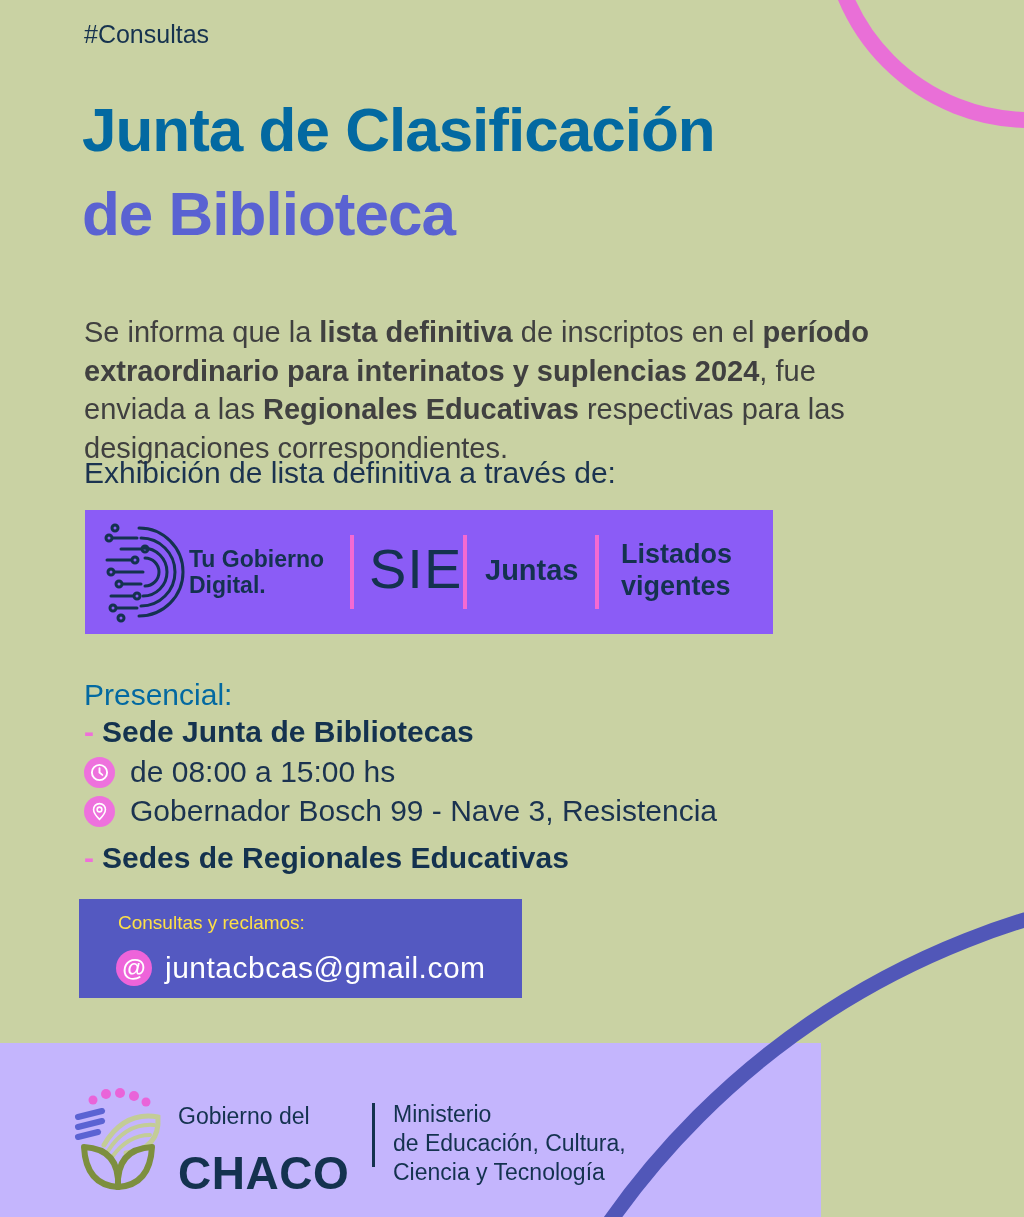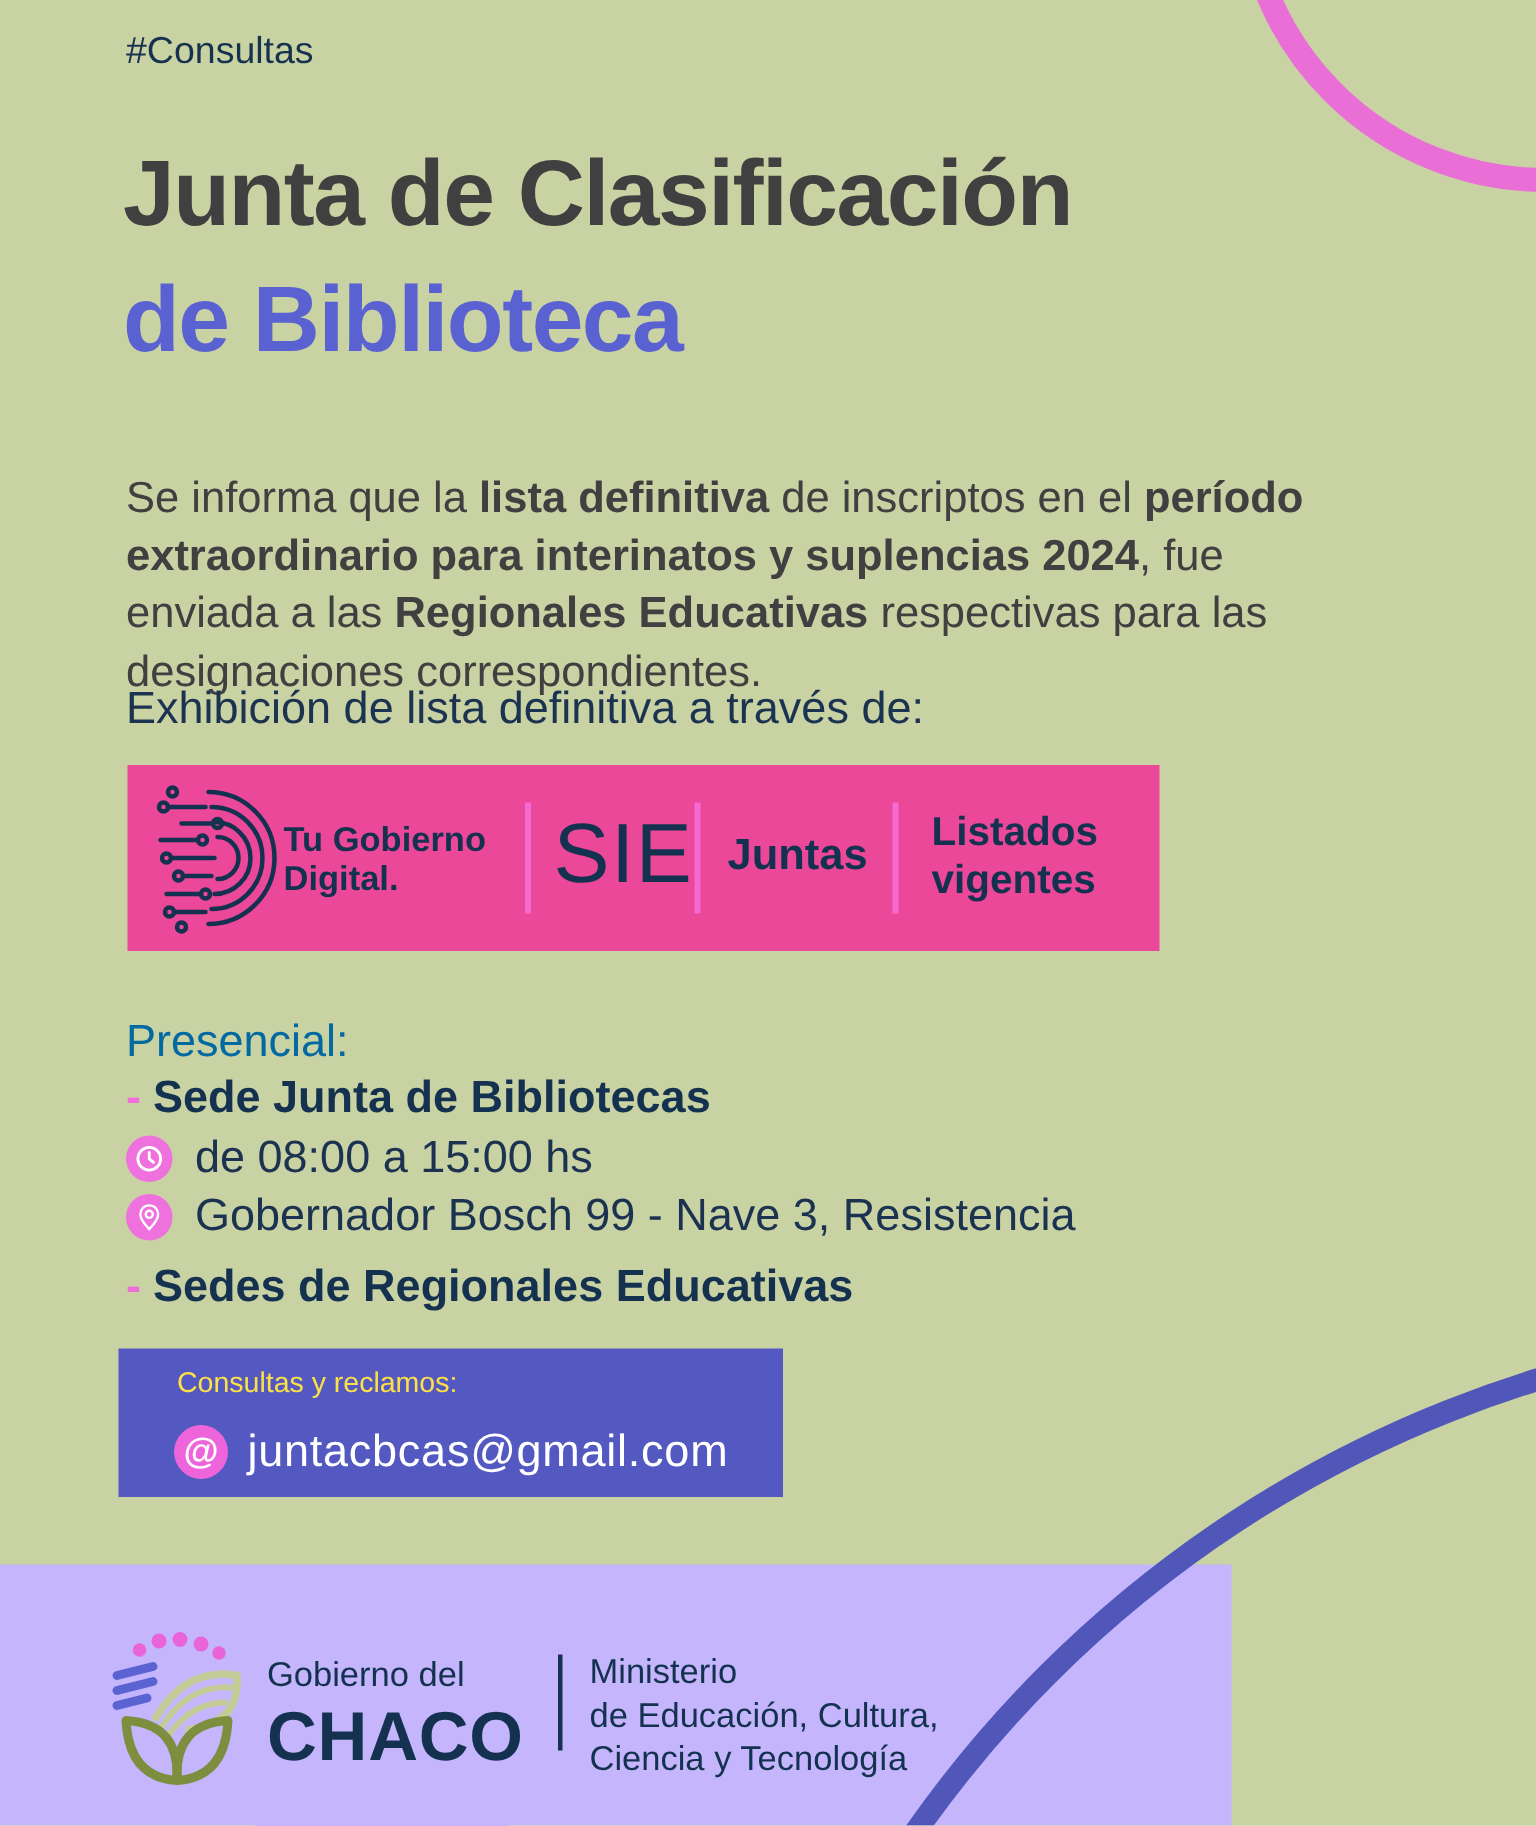--- a/index.html
+++ b/index.html
@@ -2,29 +2,29 @@
 <html><head>
 <meta charset="utf-8">
 <style>
   html,body{margin:0;padding:0;}
   body{font-family:"Liberation Sans",sans-serif;}
   .page{position:relative;width:1024px;height:1217px;background:#c9d2a3;overflow:hidden;}
 
   .hashtag{position:absolute;left:84px;top:20px;font-size:25px;color:#16324f;font-weight:500;}
 
   .title{position:absolute;left:82px;top:88px;font-size:62px;font-weight:bold;line-height:84px;letter-spacing:-1px;}
-  .title .l1{color:#404040;}
+  .title .l1{color:#0369a1;}
   .title .l2{color:#5a62d2;}
 
   .intro{position:absolute;left:84px;top:284px;width:800px;font-size:29px;line-height:38.5px;color:#404040;}
   .intro b{font-weight:bold;}
 
   .exhib-heading{position:absolute;left:84px;top:456px;font-size:30px;color:#1b3350;}
 
-  .logo-box{position:absolute;left:85px;top:510px;width:688px;height:124px;background:#ec4899;}
+  .logo-box{position:absolute;left:85px;top:510px;width:688px;height:124px;background:#8b5cf6;}
   .logo-box .tgd-svg{position:absolute;left:16px;top:10px;}
   .tgd-text{position:absolute;left:104px;top:36px;font-size:23px;line-height:26px;font-weight:bold;color:#14324f;}
   .vsep{position:absolute;top:25px;width:4px;height:74px;background:#f56ad2;}
   .sep1{left:265px;}
   .sep2{left:378px;}
   .sep3{left:510px;}
   .sie{position:absolute;left:284px;top:26px;width:90px;font-size:56px;font-weight:400;color:#14324f;letter-spacing:1px;}
   .juntas{position:absolute;left:400px;top:44px;font-size:29px;font-weight:bold;color:#14324f;}
   .listados{position:absolute;left:536px;top:28px;font-size:27px;line-height:32px;font-weight:bold;color:#14324f;}
 
@@ -42,21 +42,21 @@
   .contact-box{position:absolute;left:79px;top:899px;width:443px;height:99px;background:#5459c1;}
   .contact-label{position:absolute;left:39px;top:13px;font-size:19px;color:#fde047;}
   .contact-row{position:absolute;left:37px;top:51px;display:flex;align-items:center;}
   .at-icon{width:36px;height:36px;border-radius:50%;background:#ee64da;color:#ffffff;font-size:24px;font-weight:bold;display:flex;align-items:center;justify-content:center;margin-right:13px;}
   .email{font-size:30px;font-weight:normal;color:#ffffff;letter-spacing:0.5px;}
 
   .footer{position:absolute;left:0;top:1043px;width:821px;height:174px;background:#c4b5fd;}
   .chaco-svg{position:absolute;left:68px;top:40px;}
   .gov-block{position:absolute;left:178px;top:60px;color:#14324f;}
   .gov-top{font-size:23px;font-weight:500;}
-  .gov-name{font-size:46px;font-weight:bold;letter-spacing:0.5px;margin-top:0px;text-align:right;}
+  .gov-name{font-size:46px;font-weight:bold;letter-spacing:0.5px;margin-top:16px;text-align:right;}
   .foot-divider{position:absolute;left:372px;top:60px;width:3px;height:64px;background:#14324f;}
   .ministry{position:absolute;left:393px;top:57px;font-size:23px;line-height:29px;font-weight:500;color:#14324f;}
 
   .arcs{position:absolute;left:0;top:0;pointer-events:none;z-index:20;}
 </style>
 </head>
 <body>
 
 <div class="page">
 

